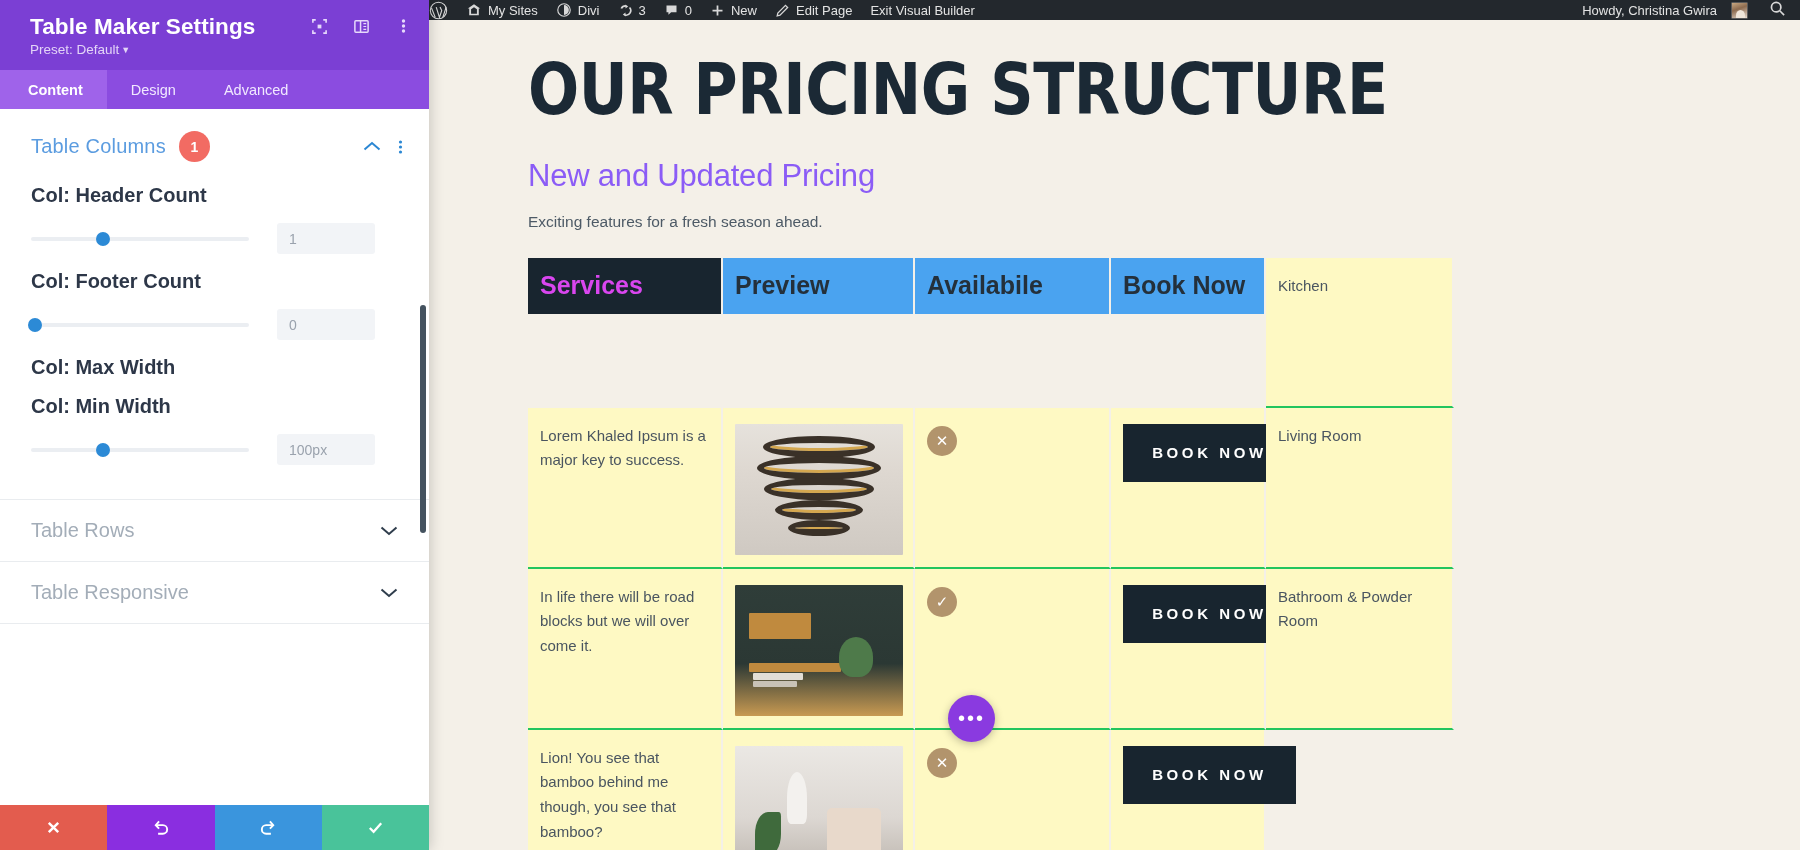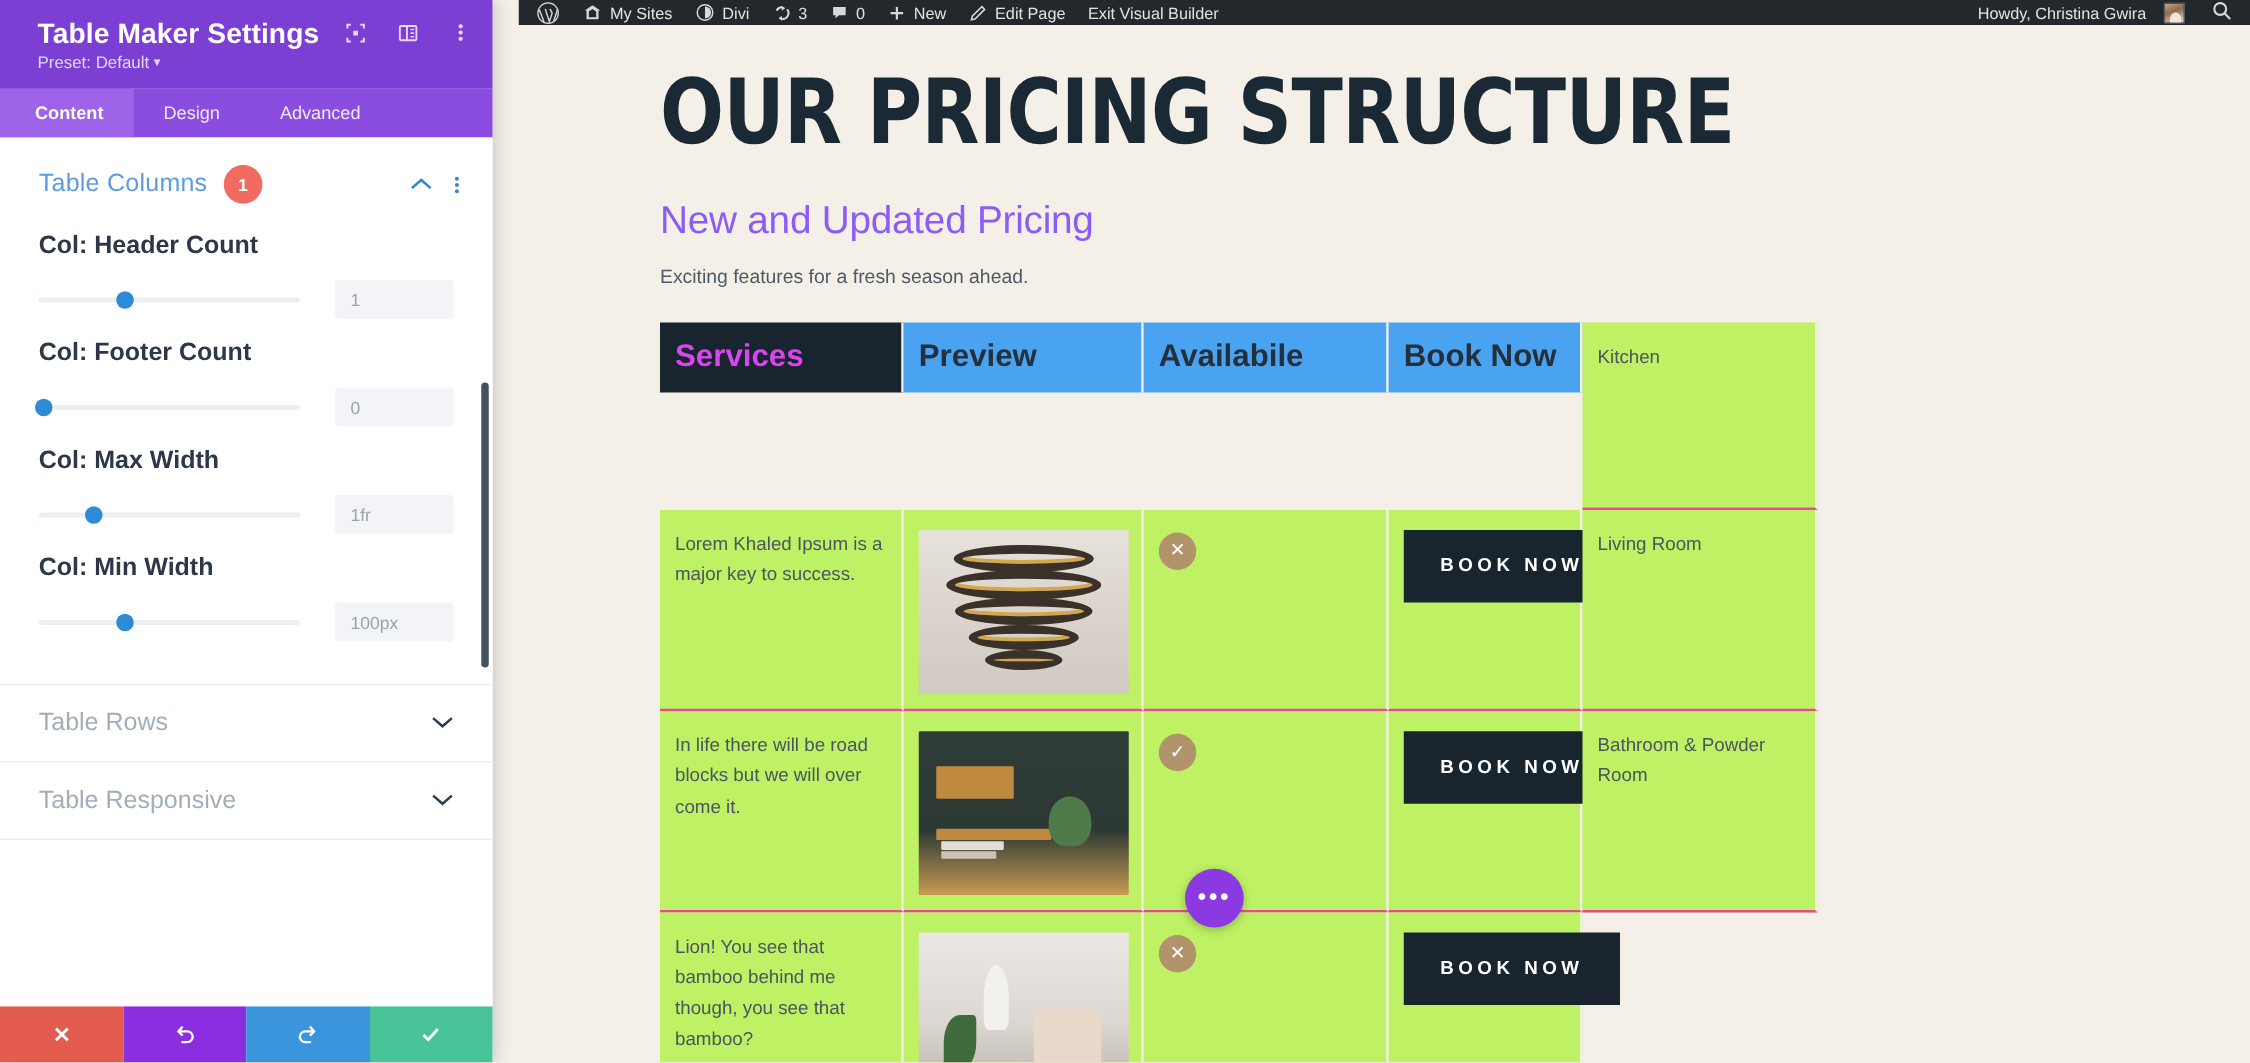--- a/index.html
+++ b/index.html
@@ -7,21 +7,21 @@
     width: 1800px; height: 850px;
     overflow: hidden;
     font-family: "Liberation Sans", sans-serif;
     background: #f4f0e8;
   }
   body { position: relative; }
 
   
   #settings-panel {
     position: absolute; left: 0; top: 0;
-    width: 394px; height: 850px;
+    width: 429px; height: 850px;
     background: #ffffff;
     display: flex; flex-direction: column;
     z-index: 30;
     box-shadow: 0 0 14px rgba(0,0,0,.22);
   }
   .sp-header {
     background: #7b3fd4;
     padding: 14px 16px 12px 30px;
     color: #fff;
     position: relative;
@@ -167,23 +167,23 @@
 
   
   .tm-table {
     margin-top: 27px; width: 926px;
     display: grid;
     grid-template-columns: 195px 192px 196px 155px 188px;
     border-collapse: collapse;
   }
   .tm-cell {
     border-right: 2px solid #f4f0e8;
-    border-bottom: 2px solid #ec4899;
+    border-bottom: 2px solid #22c55e;
     padding: 16px 12px 12px 12px;
-    background: #bef264;
+    background: #fef9c3;
     font-size: 15px; color: #4a5560; line-height: 1.64;
   }
   .tm-th {
     background: #4aa3f0; color: #24303b;
     font-size: 25px; font-weight: bold;
     padding: 10px 12px 11px 12px;
     border-right: 2px solid #f4f0e8;
     border-bottom: none;
     display: flex; align-items: center;
     height: 56px;
@@ -318,26 +318,20 @@
       <div class="field-row">
         <div class="slider">
           <span class="knob" style="left:2%"></span>
         </div>
         <div class="valbox">0</div>
       </div>
     </div>
 
     <div class="field">
       <div class="field-label">Col: Max Width</div>
-      <div class="field-row">
-        <div class="slider">
-          <span class="knob" style="left:21%"></span>
-        </div>
-        <div class="valbox">1fr</div>
-      </div>
     </div>
 
     <div class="field">
       <div class="field-label">Col: Min Width</div>
       <div class="field-row">
         <div class="slider">
           <span class="knob" style="left:33%"></span>
         </div>
         <div class="valbox">100px</div>
       </div>

